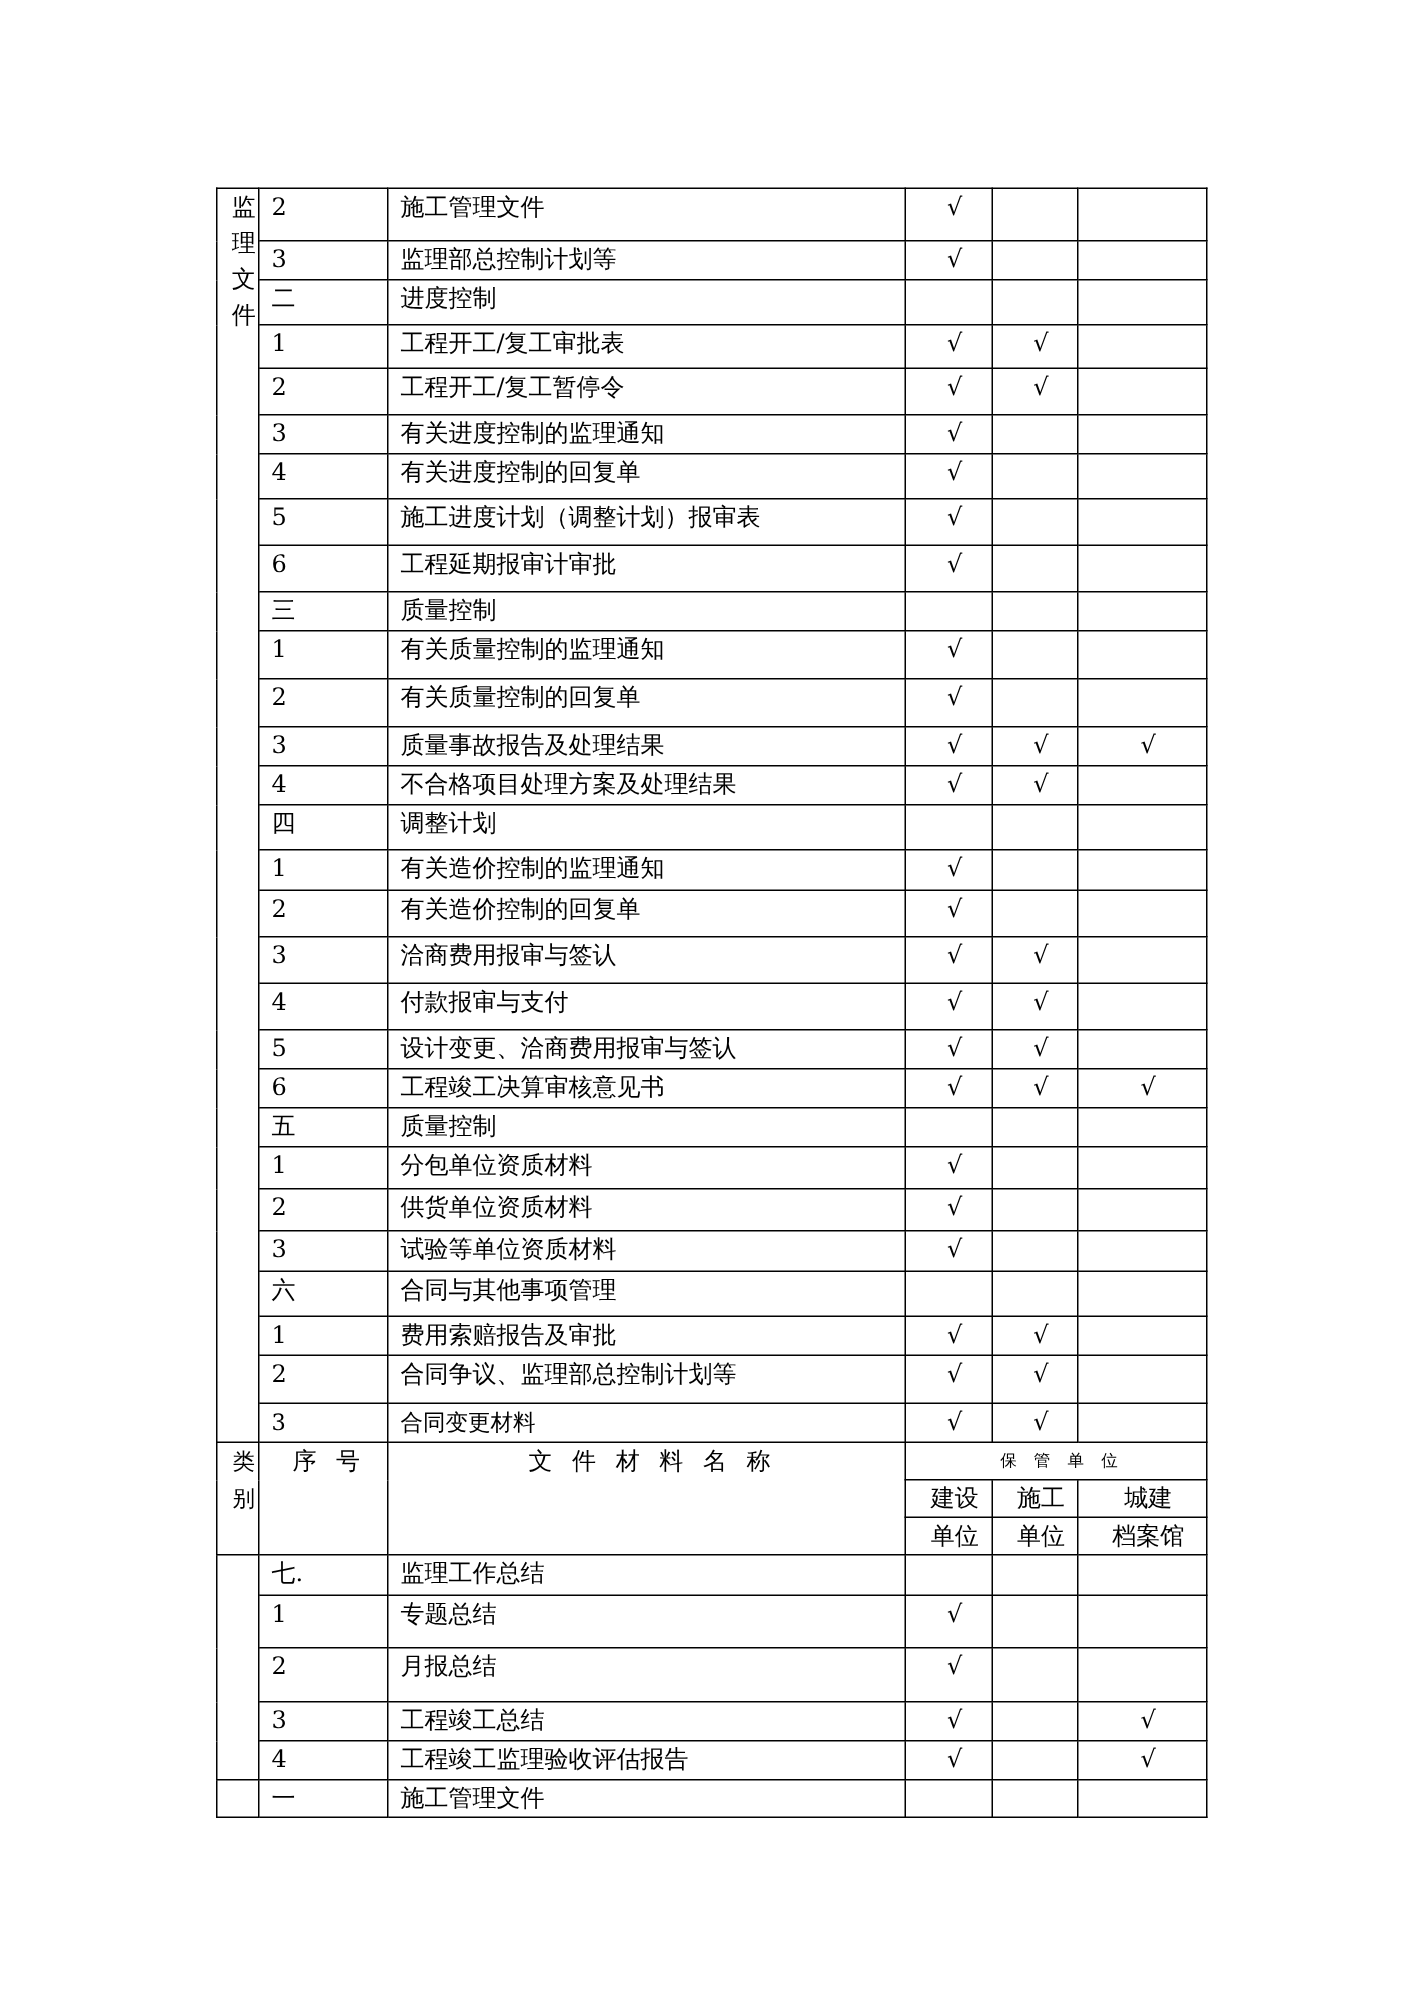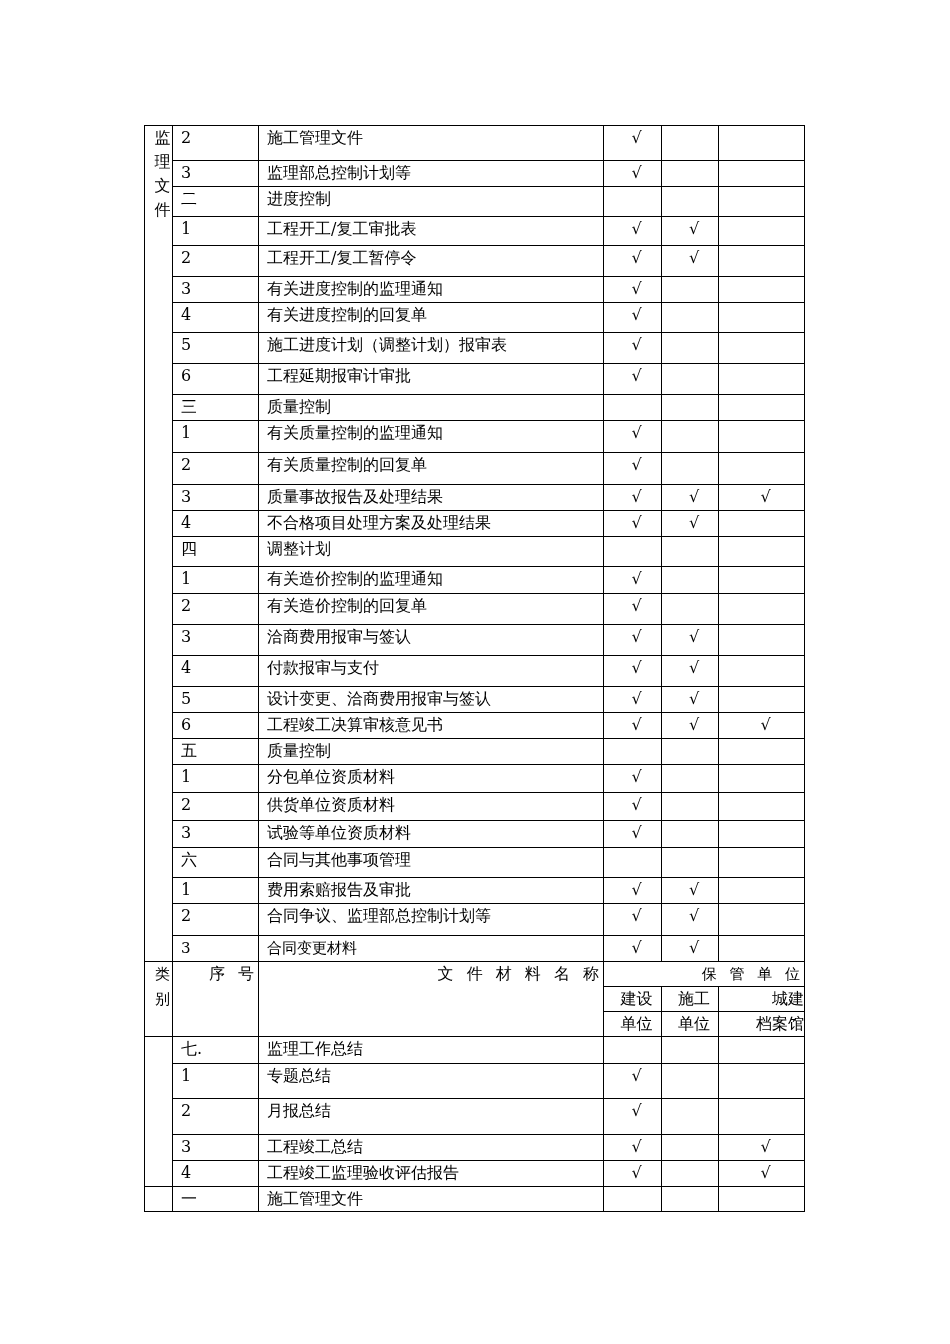--- a/index.html
+++ b/index.html
@@ -2,23 +2,23 @@
 <html><head>
 <meta charset="utf-8">
 <style>
   html, body { margin:0; padding:0; background:#ffffff; }
   body { width:950px; height:1344px; position:relative; font-family:"DejaVu Serif","Liberation Serif",serif; color:#000; }
   table.doc { position:absolute; left:144px; top:125px; border-collapse:collapse; table-layout:fixed; width:660px; }
   table.doc td { border:1px solid #000; padding:0 0 0 8px; vertical-align:top; font-size:16px; line-height:24px; overflow:hidden; white-space:nowrap; }
   td.cat { padding:0; text-align:center; vertical-align:middle; font-size:14px; line-height:24px; white-space:normal; }
   td.check { text-align:center; padding:0; vertical-align:bottom; }
   td.check span { display:inline-block; line-height:24px; }
-  td.hd { text-align:right; padding:0; vertical-align:middle; font-size:15px; letter-spacing:4px; }
+  td.hd { text-align:center; padding:0; vertical-align:middle; font-size:15px; letter-spacing:4px; }
   td.hd2 { text-align:center; padding:0; font-size:15px; line-height:25px; white-space:normal; }
-  td.hd3 { text-align:right; padding:0 8px 0 0; font-size:15px; line-height:25px; white-space:normal;margin-top:12px; }
+  td.hd3 { text-align:center; padding:0 8px 0 0; font-size:15px; line-height:25px; white-space:normal;margin-top:12px; }
   .small td { font-size:15px; }
   td.seq { padding-left:8px; }
 </style>
 </head>
 <body>
 
 <table class="doc">
   <colgroup>
     <col style="width:28px">
       <col style="width:86px">
@@ -231,21 +231,21 @@
         <td class="check"><span>√</span></td>
         <td class="check"><span>√</span></td>
         <td class="check"><span></span></td>
       </tr>
     </tbody>
   <tbody>
     <tr style="height:25px">
       <td class="cat" rowspan="3" style="font-size:15px;line-height:25px;">类<br>别</td>
       <td class="hd" rowspan="3">序 号</td>
       <td class="hd" rowspan="3">文 件 材 料 名 称</td>
-      <td class="hd" colspan="3" style="font-size:15px;">保 管 单 位</td>
+      <td class="hd" colspan="3" style="font-size:11px;">保 管 单 位</td>
     </tr>
     <tr style="height:25px">
       <td class="hd2">建设</td>
       <td class="hd2">施工</td>
       <td class="hd3">城建</td>
     </tr>
     <tr style="height:25px">
       <td class="hd2">单位</td>
       <td class="hd2">单位</td>
       <td class="hd3">档案馆</td>

